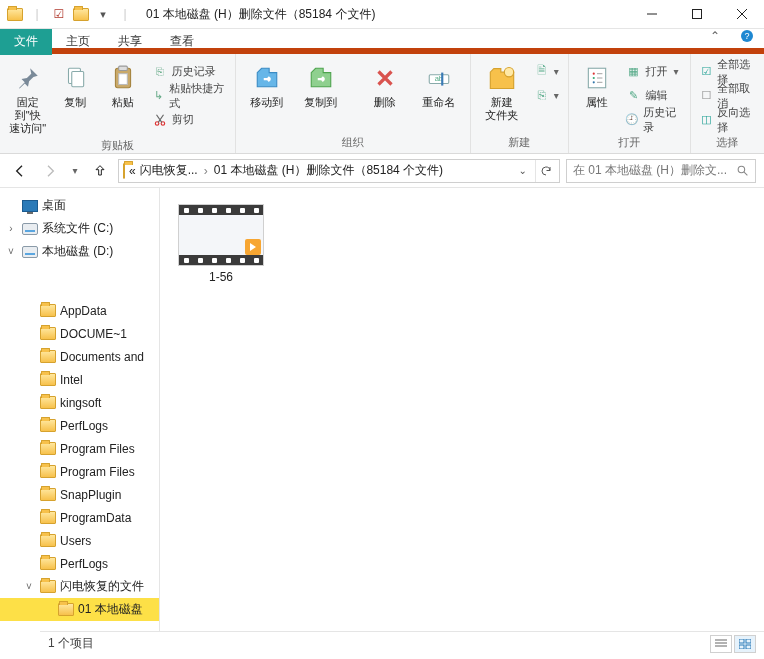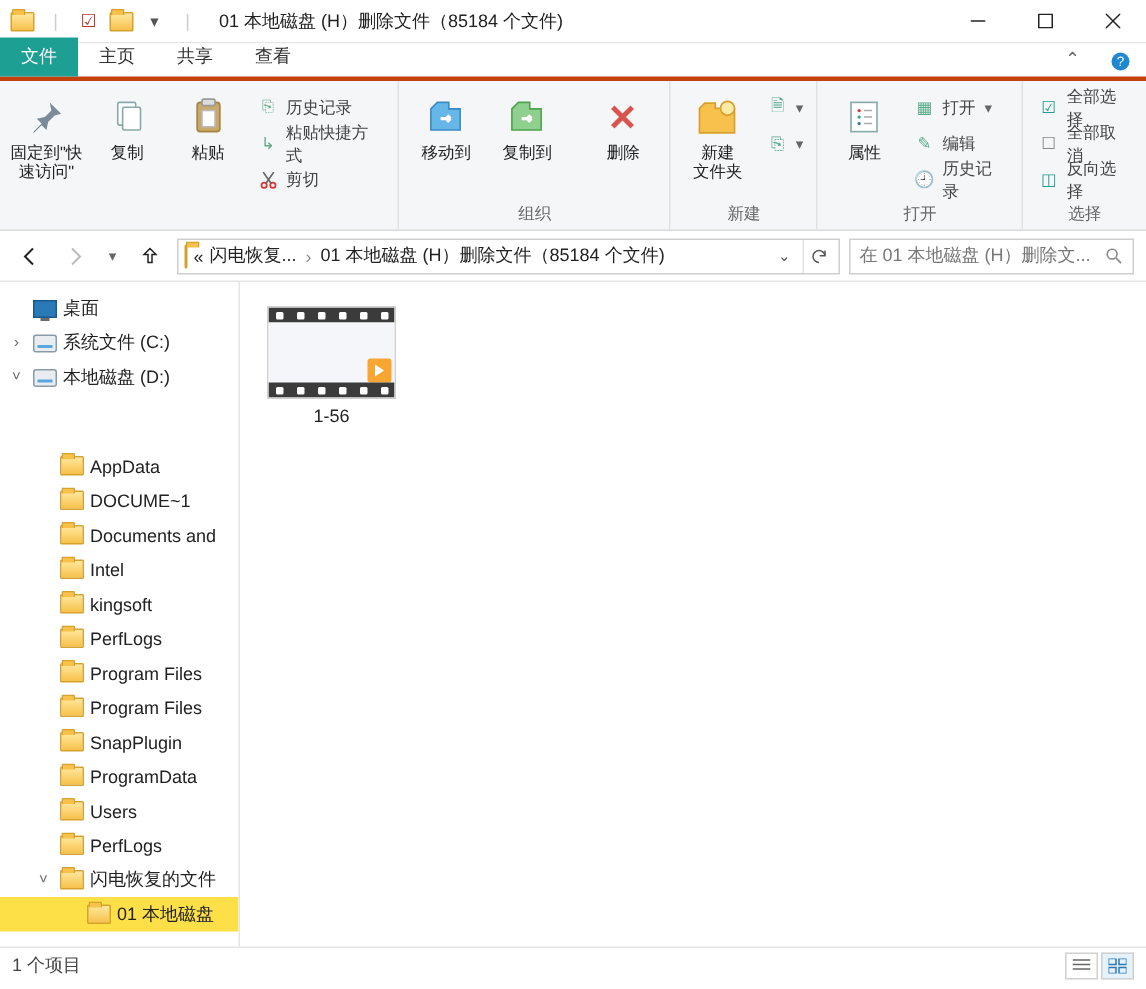--- a/index.html
+++ b/index.html
@@ -4,21 +4,21 @@
 <style>
   * { box-sizing: border-box; margin: 0; padding: 0; }
   body { font-family: "Microsoft YaHei", "Segoe UI", sans-serif; font-size: 12px; color: #222; background: #fff; width: 764px; height: 659px; overflow: hidden; }
   .titlebar { height: 29px; display: flex; align-items: center; background: #fff; border-bottom: 1px solid #e5e5e5; }
   .titlebar .qat { display: flex; align-items: center; gap: 4px; padding: 0 6px; }
   .titlebar .qat .ico { width: 18px; height: 18px; display:flex; align-items:center; justify-content:center; }
   .titlebar .title { flex: 1; padding-left: 6px; font-size: 12px; }
   .winbtns { display: flex; }
   .winbtn { width: 45px; height: 29px; display:flex; align-items:center; justify-content:center; }
   .winbtn svg { width:10px; height:10px; }
-  .tabs { height: 25px; display: flex; align-items: flex-end; background: #fff; border-bottom: 3px solid #c2410c; position:relative; }
+  .tabs { height: 25px; display: flex; align-items: flex-start; background: #fff; border-bottom: 6px solid #c2410c; position:relative; }
   .tab { padding: 4px 14px 5px; font-size: 12px; color:#333; }
   .tab.active { background: #1e9f93; color: #fff; }
   .tabs .caret { margin-left: auto; padding: 0 10px 5px; color:#666; }
   .tabs .help { padding: 0 10px 3px; }
   .help svg { width:14px; height:14px; }
   .ribbon { height: 100px; background: #f5f6f7; border-bottom: 1px solid #dadada; display:flex; }
   .rgroup { border-right: 1px solid #e2e2e2; display:flex; flex-direction:column; justify-content:flex-start; align-items:stretch; padding: 4px 6px 0; }
   .rgroup .body { flex:1; display:flex; align-items:flex-start; gap:4px; }
   .rgroup .glabel { text-align:center; font-size:11px; color:#666; padding:2px 0 3px; }
   .bigbtn { width:50px; display:flex; flex-direction:column; align-items:center; gap:2px; padding-top:4px; }
@@ -47,21 +47,21 @@
   .thumb { width:90px; display:flex; flex-direction:column; align-items:center; gap:4px; }
   .thumb .timg { width:86px; height:62px; background:#fff; border:1px solid #d0d0d0; position:relative; overflow:hidden;}
   .film-top,.film-bot { position:absolute; left:0; right:0; height:10px; background:#3b3b3b; display:flex; justify-content:space-around; align-items:center;}
   .film-top{top:0;} .film-bot{bottom:0;}
   .sprocket{width:5px;height:5px;background:#fff;border-radius:1px;}
   .vidcenter{position:absolute; top:10px; bottom:10px; left:0; right:0; background:#f4f6f9; display:flex; align-items:center; justify-content:center;}
   .vidcenter .line{width:70%; height:4px; background:#3b5aa3; margin-bottom:6px;}
   .playbadge{position:absolute; right:2px; bottom:10px; width:16px;height:16px; background:#f7a632; border-radius:2px; display:flex; align-items:center; justify-content:center;}
   .playbadge::after{content:""; border-left:6px solid #fff; border-top:4px solid transparent; border-bottom:4px solid transparent;}
   .thumb .tname { font-size:12px; }
-  .status { height:24px; border-top:1px solid #e5e5e5; display:flex; align-items:center; padding:0 8px; font-size:12px; color:#444;}
+  .status { height:24px; border-top:1px solid #e5e5e5; display:flex; align-items:center; padding:0 8px; font-size:12px; color:#444;margin-left:40px;}
   .status .viewctl { margin-left:auto; display:flex; gap:2px;}
   .vbtn { width:22px; height:18px; border:1px solid #d0d0d0; display:flex; align-items:center; justify-content:center;}
   .folder-ico { width:16px; height:13px; background:linear-gradient(#ffe79e,#f7c14b); border:1px solid #d6a22e; border-radius:1px; position:relative;}
   .folder-ico::before{content:""; position:absolute; top:-3px; left:0; width:7px; height:3px; background:#f7c14b; border:1px solid #d6a22e; border-bottom:none; border-radius:1px 1px 0 0;}
   .drive-ico { width:16px; height:12px; background:#e9edf1; border:1px solid #8a9aa8; border-radius:2px; position:relative;}
   .drive-ico::after{content:"";position:absolute;left:2px;right:2px;bottom:2px;height:2px;background:#5aa6e0;}
   .desk-ico{width:16px;height:12px;background:#2a7ab8;border:1px solid #1a5a8f; position:relative;}
   .desk-ico::after{content:"";position:absolute;left:4px;right:4px;bottom:-3px;height:2px;background:#6b6b6b;}
   .chev { font-size:10px; color:#666; }
   svg { display:block; }
@@ -163,20 +163,21 @@
               <svg width="14" height="14" viewBox="0 0 24 24">
                 <circle cx="7" cy="18" r="3" fill="none" stroke="#d33" stroke-width="2"></circle>
                 <circle cx="17" cy="18" r="3" fill="none" stroke="#d33" stroke-width="2"></circle>
                 <path d="M9 16L18 3M15 16L6 3" stroke="#666" stroke-width="2"></path>
               </svg>
             </span>
             <span>剪切</span>
           </div>
       </div>
     </div>
+    <div class="glabel">剪贴板</div>
   </div>
 
   <div class="rgroup">
     <div class="body">
       <div class="bigbtn">
         <span class="big-ico">
             <svg width="26" height="26" viewBox="0 0 24 24">
               <path d="M3 7l4-4h7v4h7v13H3z" fill="#66b6e8" stroke="#3a8bc4"></path>
               <path d="M9 13h6m0 0l-2-2m2 2l-2 2" stroke="#fff" stroke-width="2" fill="none"></path>
             </svg>
@@ -193,20 +194,30 @@
         <span class="lbl">复制到</span>
       </div>
       <div style="width:6px;"></div>
       <div class="bigbtn">
         <span class="big-ico">
             <svg width="26" height="26" viewBox="0 0 24 24">
               <path d="M6 6l12 12M18 6L6 18" stroke="#d9534f" stroke-width="3"></path>
             </svg>
           </span>
         <span class="lbl">删除</span>
+      </div>
+      <div class="bigbtn">
+        <span class="big-ico">
+            <svg width="26" height="26" viewBox="0 0 24 24">
+              <rect x="3" y="9" width="18" height="8" rx="1" fill="#fff" stroke="#8aa"></rect>
+              <text x="8" y="15" font-size="7" fill="#5a8">ab</text>
+              <line x1="15" y1="7" x2="15" y2="19" stroke="#3a7ab5" stroke-width="2"></line>
+            </svg>
+          </span>
+        <span class="lbl">重命名</span>
       </div>
     </div>
     <div class="glabel">组织</div>
   </div>
 
   <div class="rgroup">
     <div class="body">
       <div class="bigbtn">
         <span class="big-ico">
             <svg width="28" height="26" viewBox="0 0 24 22">

